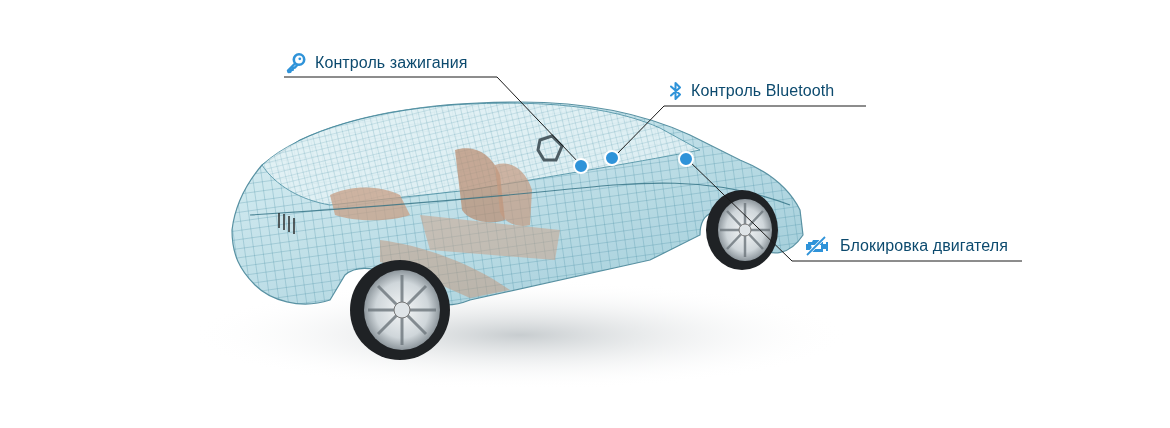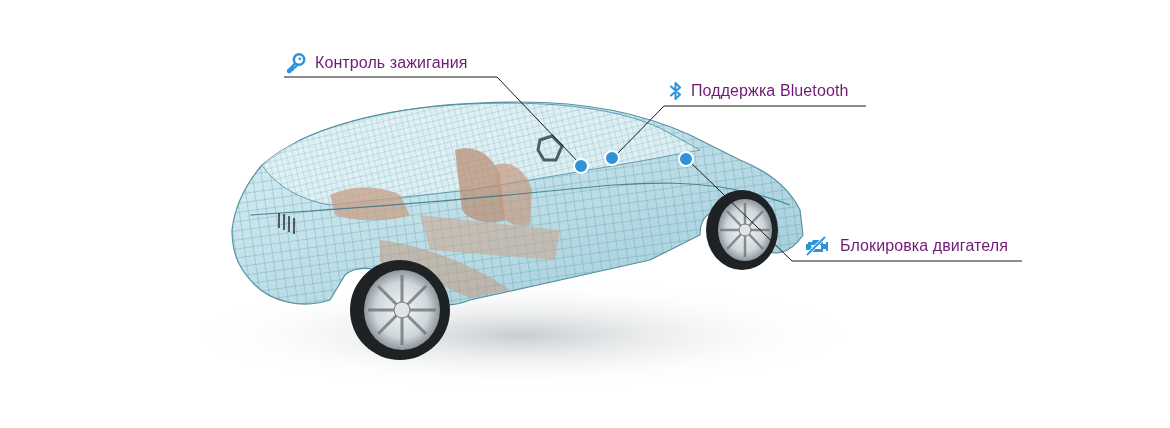--- a/index.html
+++ b/index.html
@@ -1,18 +1,18 @@
 <!DOCTYPE html>
 <html><head>
 <meta charset="utf-8">
 <style>
   html, body { margin:0; padding:0; background:#ffffff; }
   body { width:1170px; height:428px; position:relative; overflow:hidden; font-family:"Liberation Sans", sans-serif; }
   #stage { position:absolute; left:0; top:0; width:1170px; height:428px; }
-  .callout { position:absolute; display:flex; align-items:center; color:#701a75; font-size:16px; white-space:nowrap; }
+  .callout { position:absolute; display:flex; align-items:center; color:#0c4a6e; font-size:16px; white-space:nowrap; }
   .callout .icon { display:inline-flex; align-items:center; justify-content:center; margin-right:8px; }
   .callout-text { letter-spacing:0.1px; }
 </style>
 </head>
 <body>
 
 <div id="stage">
 
   <svg width="1170" height="428" viewBox="0 0 1170 428" style="position:absolute;left:0;top:0">
     <defs>
@@ -112,21 +112,21 @@
     </span>
     <span class="callout-text">Контроль зажигания</span>
   </div>
 
   <div class="callout" style="left:670px; top:81px;">
     <span class="icon" style="margin-right:9px;">
       <svg width="12" height="20" viewBox="0 0 12 20">
         <path d="M1 5.5 L10 13.5 L5.5 18 L5.5 2 L10 6.5 L1 14.5" fill="none" stroke="#2f93d9" stroke-width="2" stroke-linejoin="round" stroke-linecap="round"></path>
       </svg>
     </span>
-    <span class="callout-text">Поддержка Bluetooth</span>
+    <span class="callout-text">Контроль Bluetooth</span>
   </div>
 
   <div class="callout" style="left:804px; top:236px;justify-content:center;">
     <span class="icon" style="margin-right:10px;">
       <svg width="26" height="20" viewBox="0 0 26 20">
         <path d="M4 6 L8 6 L9 4 L15 4 L16 6 L19 6 L19 8 L22 8 L22 6 L24 6 L24 15 L22 15 L22 13 L19 13 L19 16 L7 16 L5 14 L2 14 L2 8 L4 8 Z" fill="#2f93d9"></path>
         <path d="M7 9 L17 9 L17 13 L8 13 Z" fill="#ffffff"></path>
         <line x1="3" y1="19" x2="21" y2="1" stroke="#ffffff" stroke-width="3.2"></line>
         <line x1="3" y1="19" x2="21" y2="1" stroke="#2f93d9" stroke-width="1.8"></line>
       </svg>

